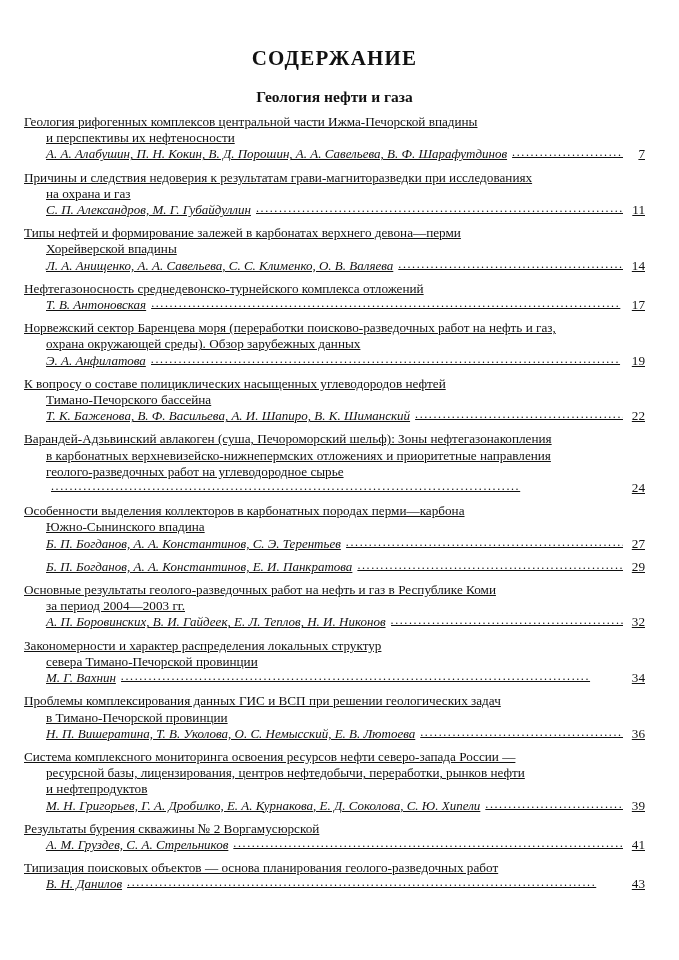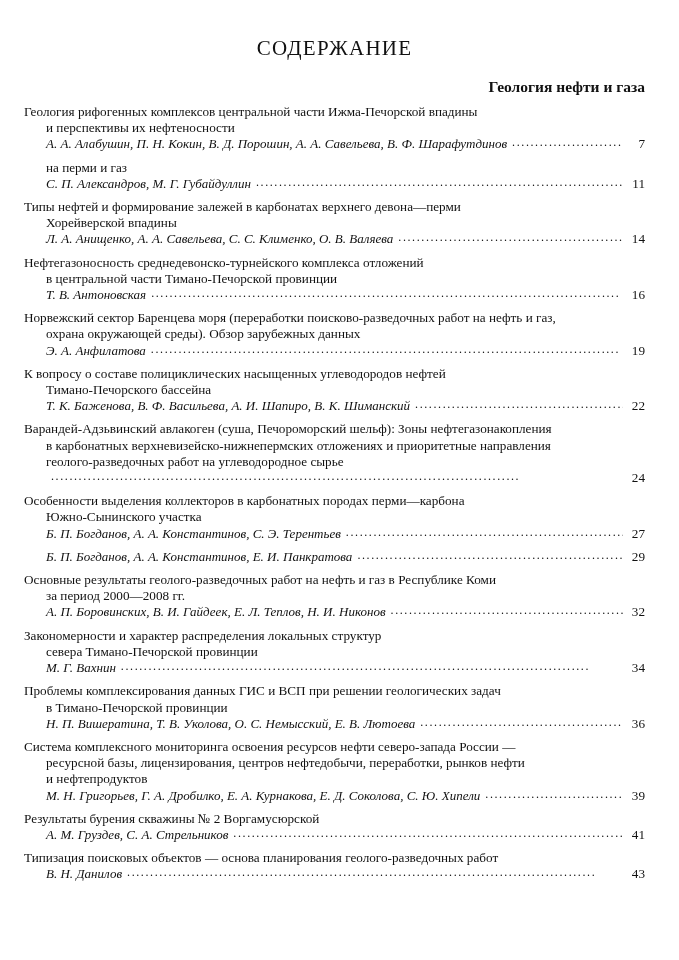--- a/index.html
+++ b/index.html
@@ -17,34 +17,35 @@
   .page {
     width: 679px;
     height: 960px;
     box-sizing: border-box;
     padding: 26px 34px 0 24px;
     position: relative;
   }
   .doc-title {
     text-align: center;
     font-family: "Liberation Serif", serif;
-    font-weight: normal;
+    font-weight: bold;
     font-size: 21px;
     letter-spacing: 1.2px;
-    margin: 10px 0 0 0;
+    margin: 20px 0 0 0;
   }
   .section-title {
-    text-align: right;
+    text-align: center;
     font-family: "Liberation Serif", serif;
     font-weight: bold;
     font-size: 15.5px;
     margin: 17px 0 8px 0;
   }
   .toc {
     margin-top: 0;
+    text-decoration: underline;
   }
   .entry {
     margin-bottom: 7px;
   }
   .entry-title {
     font-size: 13.2px;
     line-height: 16.2px;
   }
   .entry-title .cont {
     display: block;
@@ -100,21 +101,22 @@
       </div>
       <div class="authors-row">
         <span class="authors">А. А. Алабушин, П. Н. Кокин, В. Д. Порошин, А. А. Савельева, В. Ф. Шарафутдинов</span>
         <span class="leader">......................................................................................................</span>
         <span class="page-num">7</span>
       </div>
     </div>
 
     <div class="entry">
       <div class="entry-title">
-        <span class="cont">на перми и газ</span>
+        <span>Причины и следствия недоверия к результатам грави-магниторазведки при исследованиях</span>
+        <span class="cont">на охрана и газ</span>
       </div>
       <div class="authors-row">
         <span class="authors">С. П. Александров, М. Г. Губайдуллин</span>
         <span class="leader">......................................................................................................</span>
         <span class="page-num">11</span>
       </div>
     </div>
 
     <div class="entry">
       <div class="entry-title">
@@ -124,26 +126,25 @@
       <div class="authors-row">
         <span class="authors">Л. А. Анищенко, А. А. Савельева, С. С. Клименко, О. В. Валяева</span>
         <span class="leader">......................................................................................................</span>
         <span class="page-num">14</span>
       </div>
     </div>
 
     <div class="entry">
       <div class="entry-title">
         <span>Нефтегазоносность среднедевонско-турнейского комплекса отложений</span>
-        <span class="cont">в центральной части Тимано-Печорской провинции</span>
       </div>
       <div class="authors-row">
         <span class="authors">Т. В. Антоновская</span>
         <span class="leader">......................................................................................................</span>
-        <span class="page-num">16</span>
+        <span class="page-num">17</span>
       </div>
     </div>
 
     <div class="entry">
       <div class="entry-title">
         <span>Норвежский сектор Баренцева моря (переработки поисково-разведочных работ на нефть и газ,</span>
         <span class="cont">охрана окружающей среды). Обзор зарубежных данных</span>
       </div>
       <div class="authors-row">
         <span class="authors">Э. А. Анфилатова</span>
@@ -172,41 +173,41 @@
       </div>
       <div class="authors-row">
         <span class="leader">......................................................................................................</span>
         <span class="page-num">24</span>
       </div>
     </div>
 
     <div class="entry">
       <div class="entry-title">
         <span>Особенности выделения коллекторов в карбонатных породах перми—карбона</span>
-        <span class="cont">Южно-Сынинского участка</span>
+        <span class="cont">Южно-Сынинского впадина</span>
       </div>
       <div class="authors-row">
         <span class="authors">Б. П. Богданов, А. А. Константинов, С. Э. Терентьев</span>
         <span class="leader">......................................................................................................</span>
         <span class="page-num">27</span>
       </div>
     </div>
 
     <div class="entry">
       <div class="authors-row">
         <span class="authors">Б. П. Богданов, А. А. Константинов, Е. И. Панкратова</span>
         <span class="leader">......................................................................................................</span>
         <span class="page-num">29</span>
       </div>
     </div>
 
     <div class="entry">
       <div class="entry-title">
         <span>Основные результаты геолого-разведочных работ на нефть и газ в Республике Коми</span>
-        <span class="cont">за период 2000—2008 гг.</span>
+        <span class="cont">за период 2004—2003 гг.</span>
       </div>
       <div class="authors-row">
         <span class="authors">А. П. Боровинских, В. И. Гайдеек, Е. Л. Теплов, Н. И. Никонов</span>
         <span class="leader">......................................................................................................</span>
         <span class="page-num">32</span>
       </div>
     </div>
 
     <div class="entry">
       <div class="entry-title">

